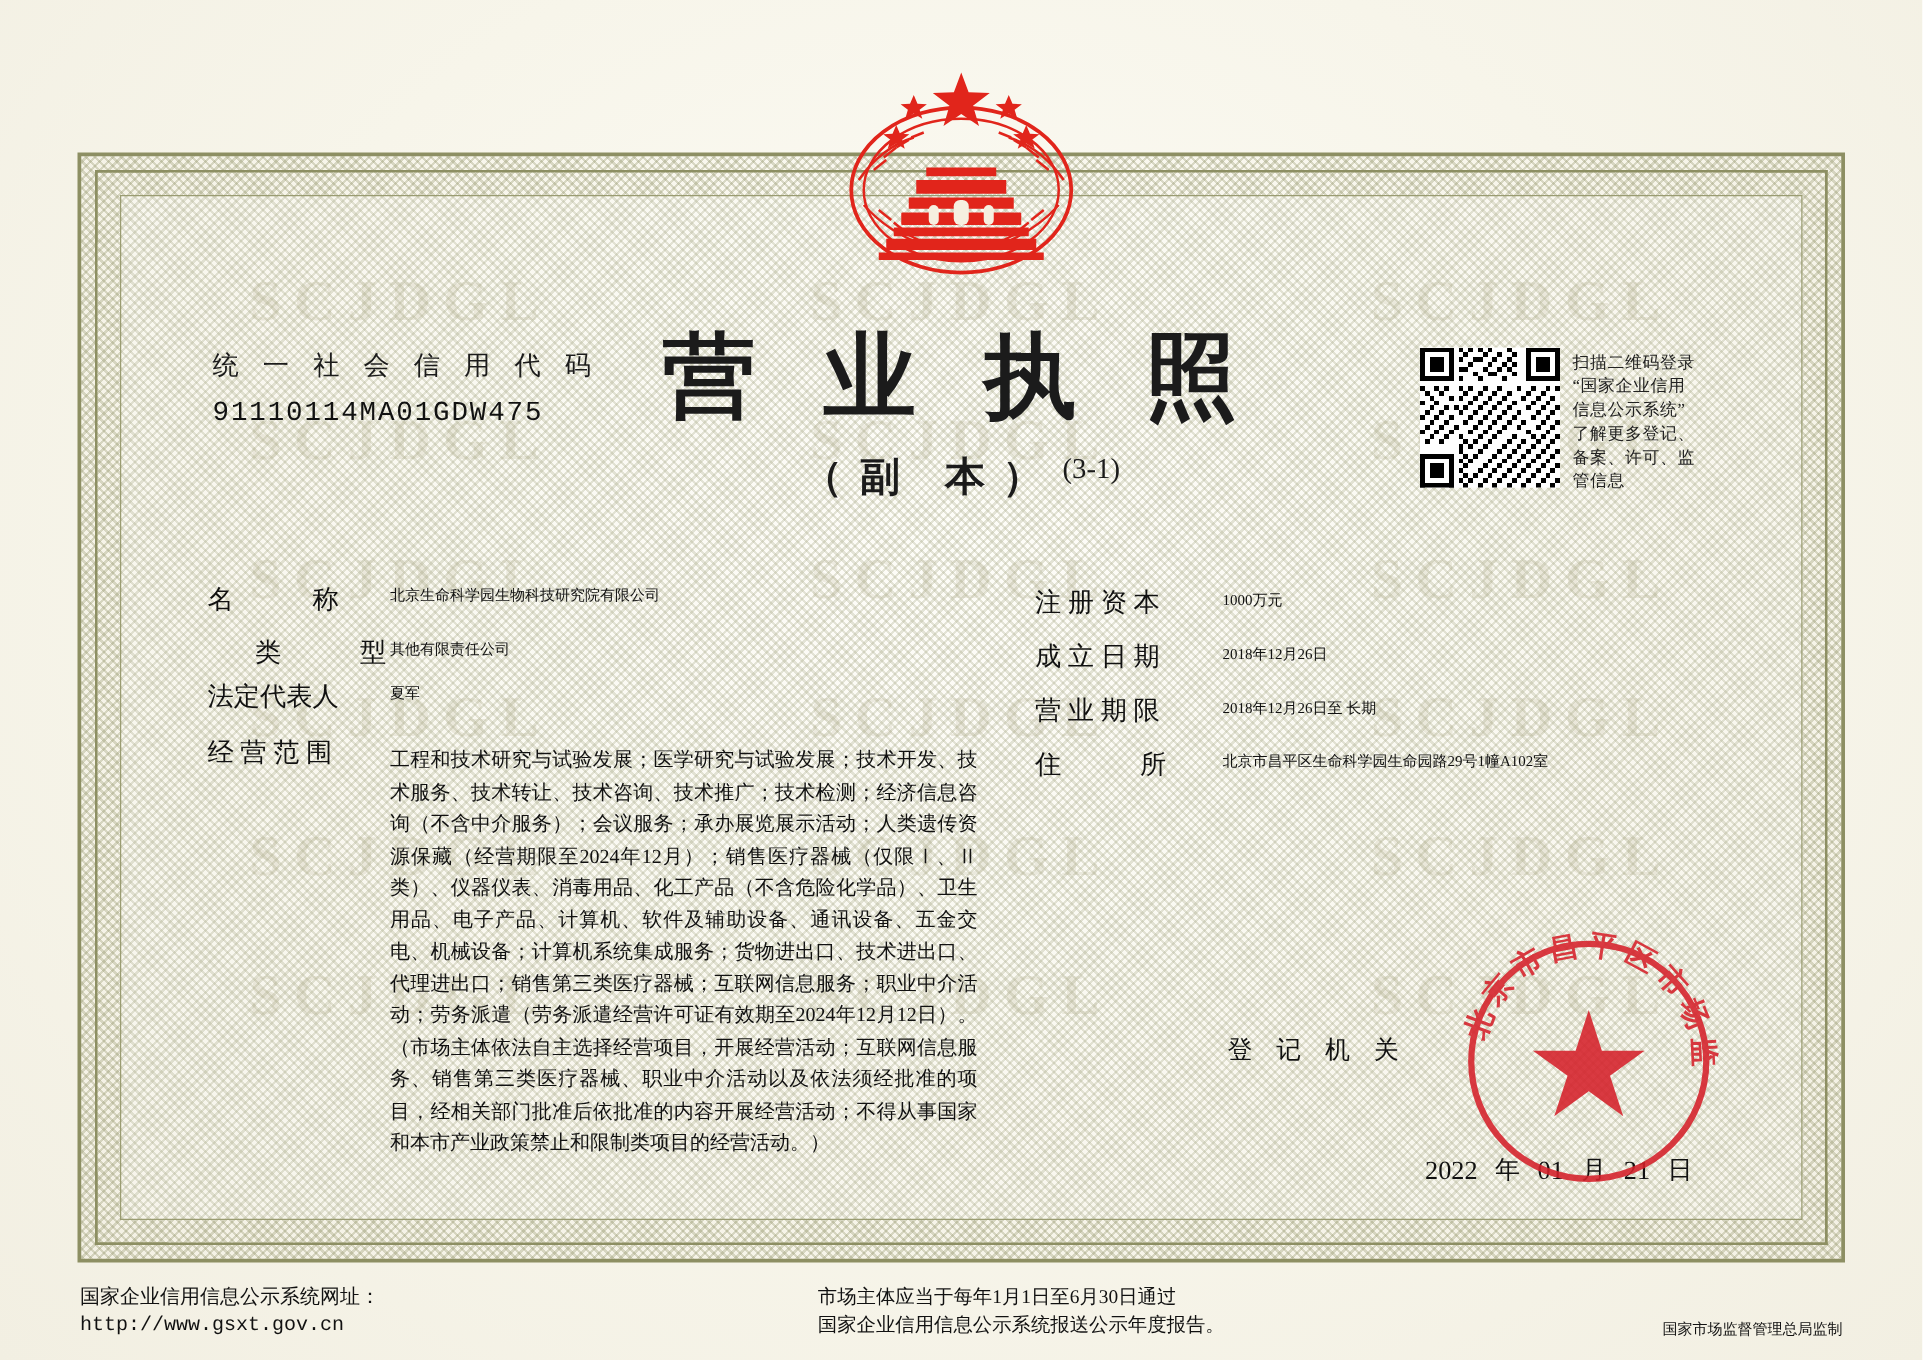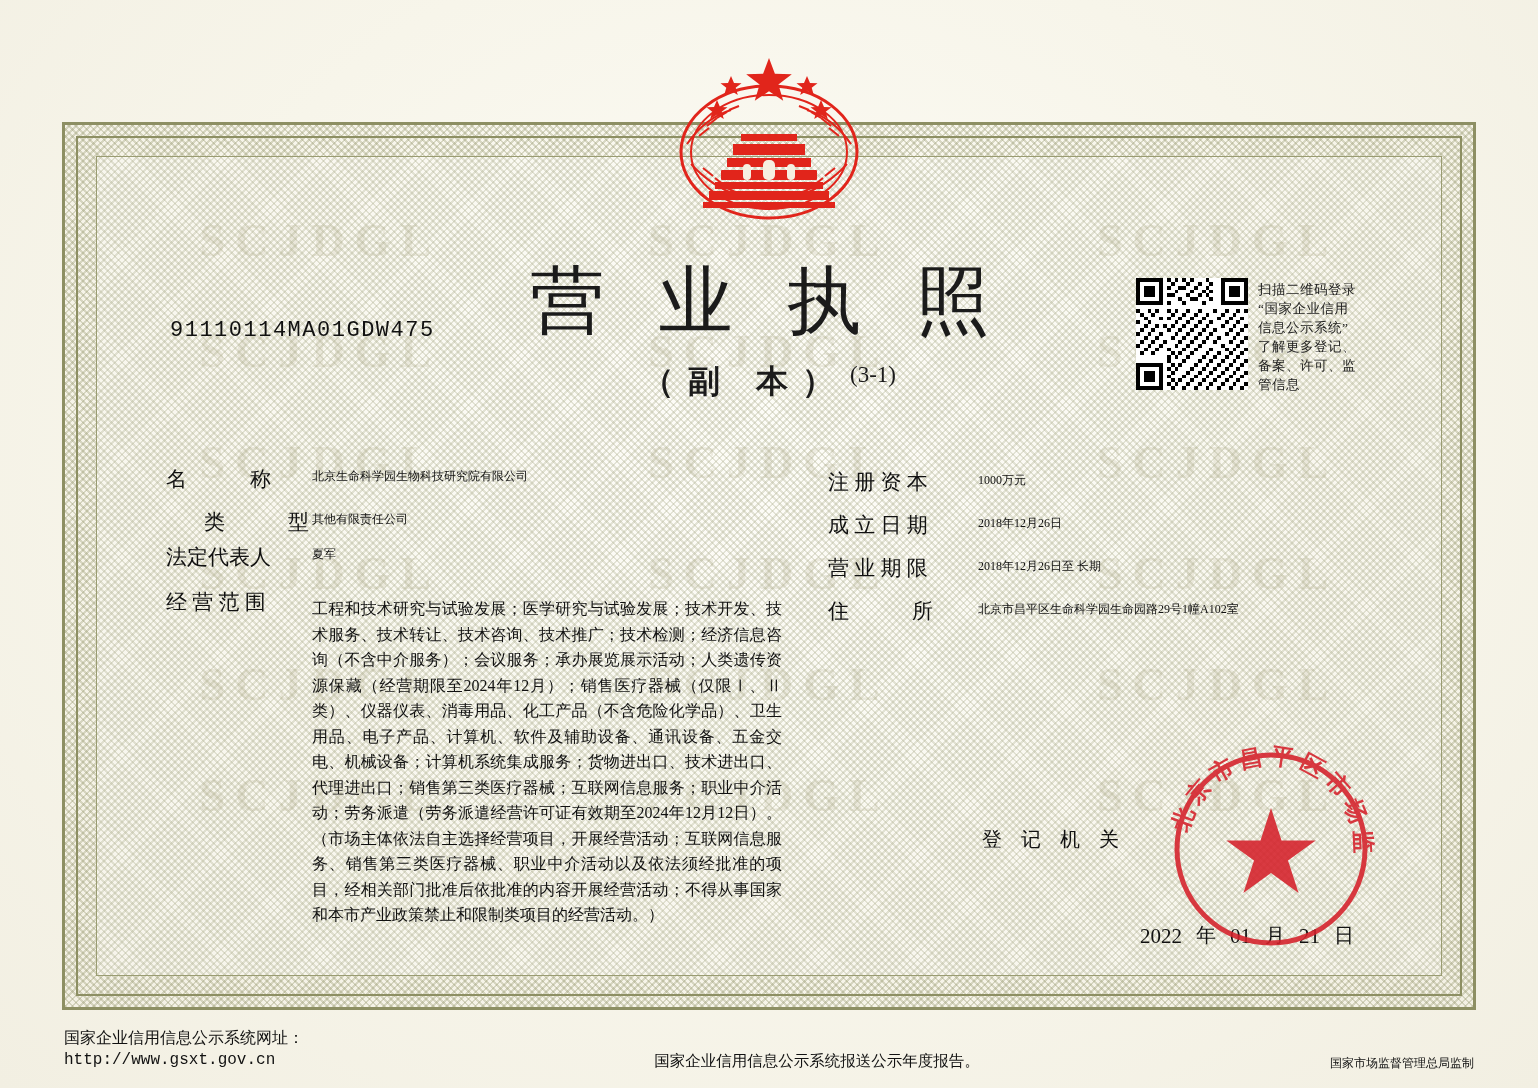--- a/index.html
+++ b/index.html
@@ -62,21 +62,21 @@
     margin-top:58px;
   }
   
   .emblem{
     position:absolute;left:50%;top:40px;transform:translateX(-50%);
     width:200px;height:185px;
   }
   
   .title{
     position:absolute;left:50%;top:252px;transform:translateX(-50%);
-    font-size:74px;letter-spacing:18px;font-weight:normal;color:#1b1b1b;
+    font-size:74px;letter-spacing:18px;font-weight:bold;color:#1b1b1b;
     font-family:"Liberation Serif", serif;
     white-space:nowrap;
   }
   .subtitle{
     position:absolute;left:50%;top:360px;transform:translateX(-50%);
     white-space:nowrap;display:flex;align-items:flex-end;
   }
   .subtitle .fu{
     font-size:32px;letter-spacing:14px;color:#1b1b1b;font-weight:bold;
   }
@@ -233,20 +233,21 @@
       </g>
     </svg>
   </div>
 
   <div class="title">营 业 执 照</div>
   <div class="subtitle">
     <span class="fu">（副 本）</span>
     <span class="num">(3-1)</span>
   </div>
 
+  <div class="code-label">统 一 社 会 信 用 代 码</div>
   <div class="code-value">91110114MA01GDW475</div>
 
   <div class="qr-wrap">
     <svg viewBox="0 0 29 29" width="112" height="112" shape-rendering="crispEdges">
       <rect width="29" height="29" fill="#fff"></rect>
       <g fill="#000">
         <rect x="0" y="0" width="7" height="1"></rect>
           <rect x="0" y="6" width="7" height="1"></rect>
         <rect x="0" y="0" width="1" height="7"></rect>
           <rect x="6" y="0" width="1" height="7"></rect>
@@ -521,18 +522,19 @@
       </g>
     </svg>
   </div>
 
   <div class="footer">
     <div class="f-left">
       <div>国家企业信用信息公示系统网址：</div>
       <div class="url">http://www.gsxt.gov.cn</div>
     </div>
     <div class="f-mid">
+      <div>市场主体应当于每年1月1日至6月30日通过</div>
       <div>国家企业信用信息公示系统报送公示年度报告。</div>
     </div>
     <div class="f-right">国家市场监督管理总局监制</div>
   </div>
 
 </div>
 
 </body></html>

